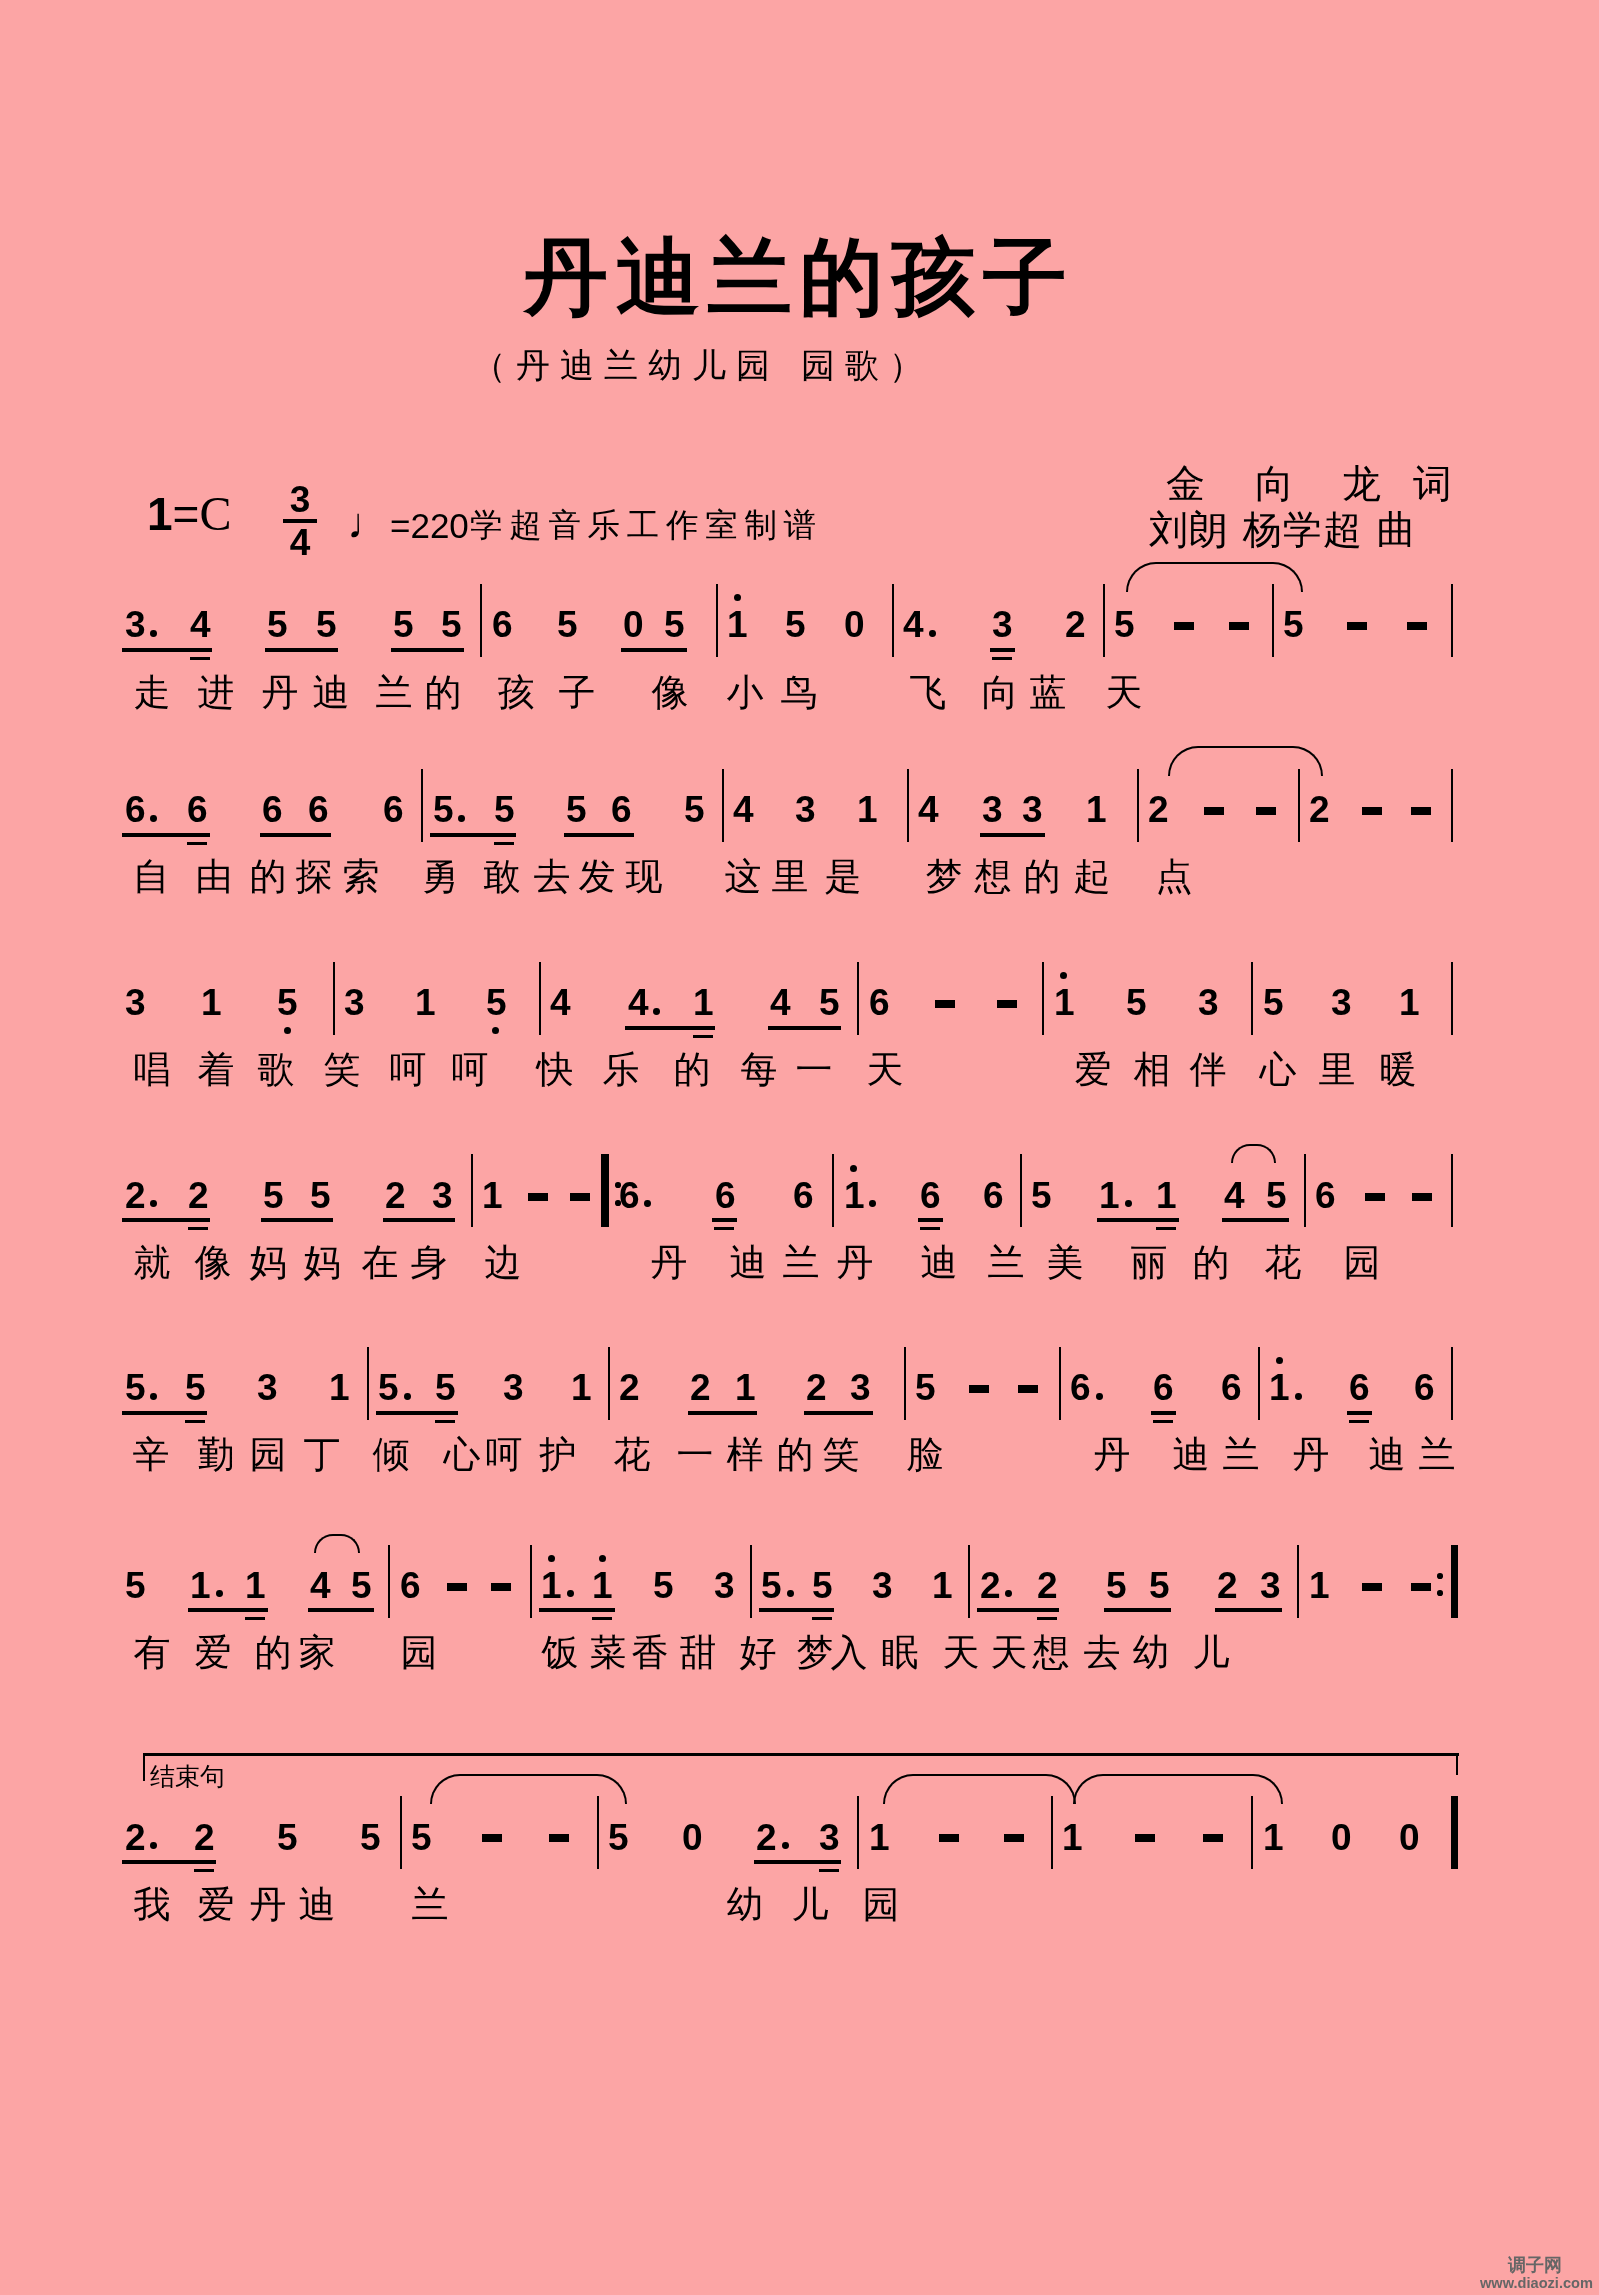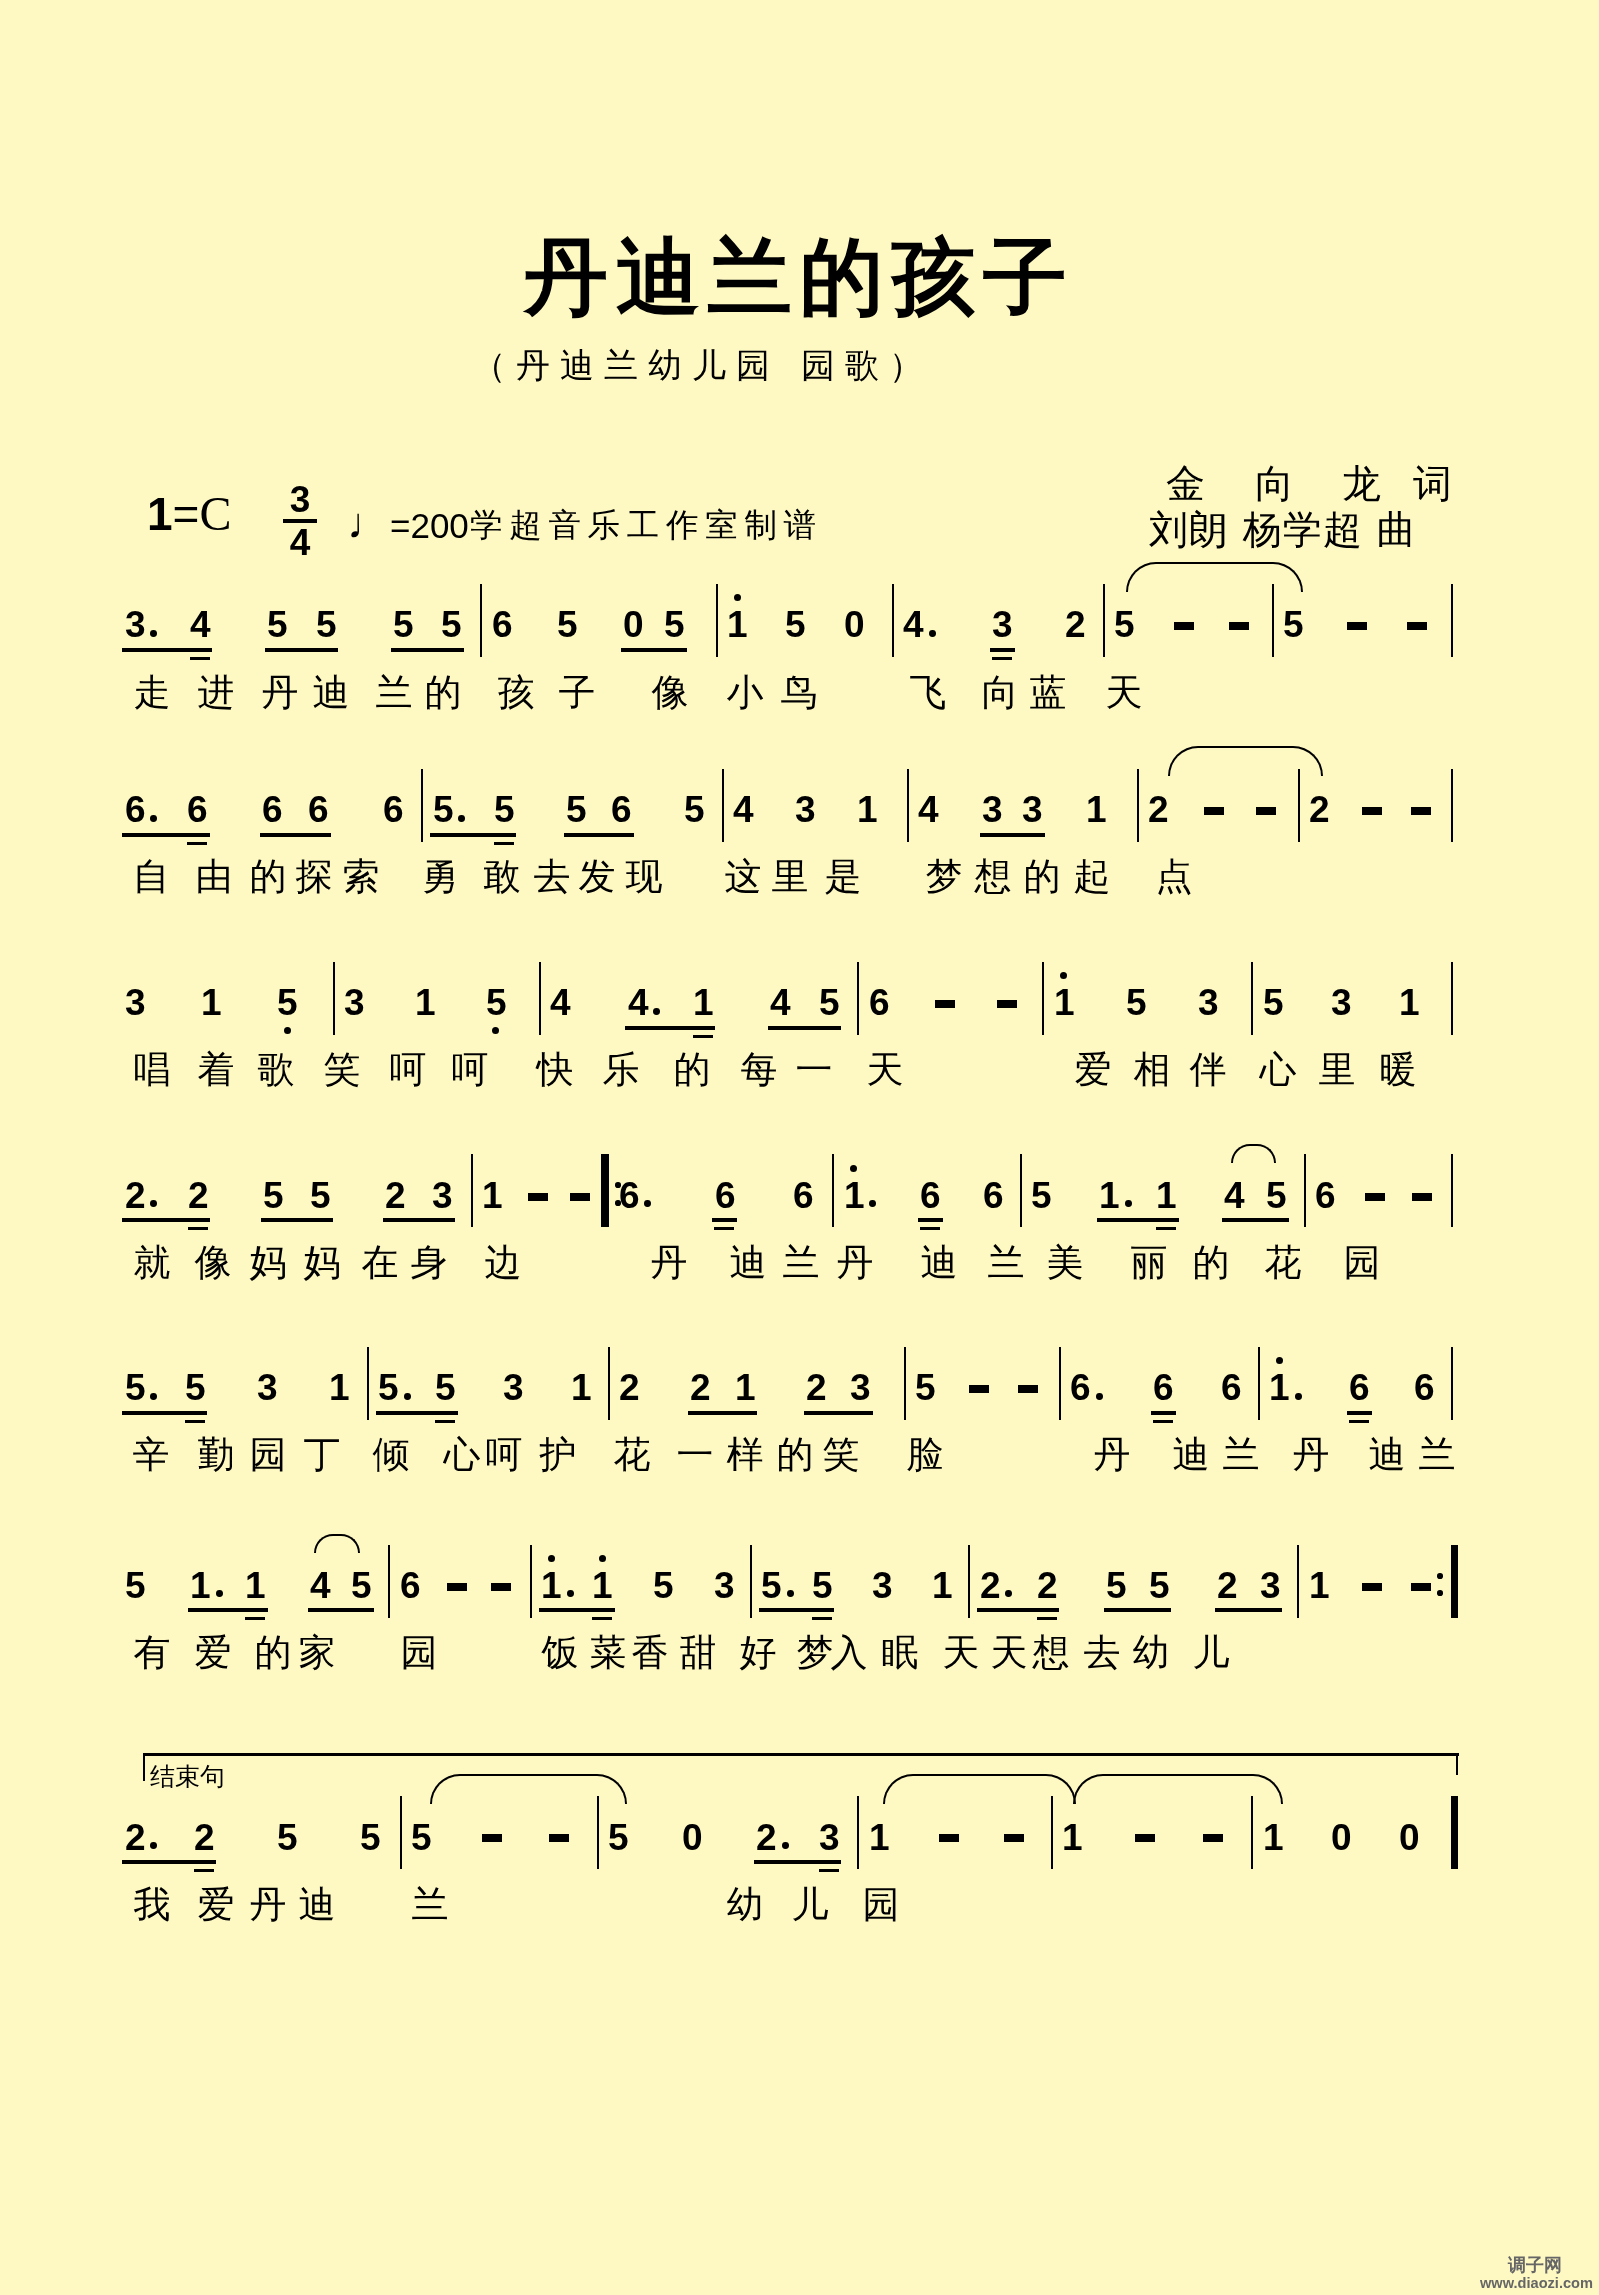--- a/index.html
+++ b/index.html
@@ -1,16 +1,16 @@
 <!DOCTYPE html>
 <html style="font-size:9px"><head>
 <meta charset="utf-8">
 <style>
   html,body{margin:0;padding:0;background:#fff;}
-  #page{position:relative;width:1599px;height:2295px;background:#fef9c3;overflow:hidden;color:#000;
+  #page{position:relative;width:1599px;height:2295px;background:#fca5a5;overflow:hidden;color:#000;
         font-family:"Liberation Sans","DejaVu Sans",sans-serif;text-decoration:underline;}
   .abs{position:absolute;white-space:nowrap;}
   #title{left:0;width:1599px;top:221px;text-align:center;font-size:84px;font-weight:bold;letter-spacing:7.8px;
          font-family:"DejaVu Sans",sans-serif;}
   #subtitle{left:0;width:1405px;top:343px;text-align:center;font-size:34px;letter-spacing:10px;
             font-family:"DejaVu Serif",serif;}
   .credit{font-family:"DejaVu Serif",serif;font-size:39px;}
   #key{left:147px;top:486px;font-size:46px;}
   #key .one{font-weight:bold;}
   #key .c{font-family:"Liberation Serif",serif;font-size:48px;}
@@ -53,21 +53,21 @@
 
   <div id="key" class="abs">
     <span class="one">1</span><span>=</span><span class="c">C</span>
   </div>
   <div class="abs timesig">
     <div>3</div>
     <div class="bar"></div>
     <div>4</div>
   </div>
   <div id="tempo" class="abs">
-    <span class="note">♩</span><span>=200</span>
+    <span class="note">♩</span><span>=220</span>
   </div>
   <div id="style-text" class="abs">学超音乐工作室制谱</div>
 
   <div id="notation">
       <div class="bl" style="left: 480px; top: 584px; height: 73px;"></div>
       <div class="bl" style="left: 716px; top: 584px; height: 73px;"></div>
       <div class="bl" style="left: 892px; top: 584px; height: 73px;"></div>
       <div class="bl" style="left: 1103px; top: 584px; height: 73px;"></div>
       <div class="bl" style="left: 1272px; top: 584px; height: 73px;"></div>
       <div class="bl" style="left: 1451px; top: 584px; height: 73px;"></div>

